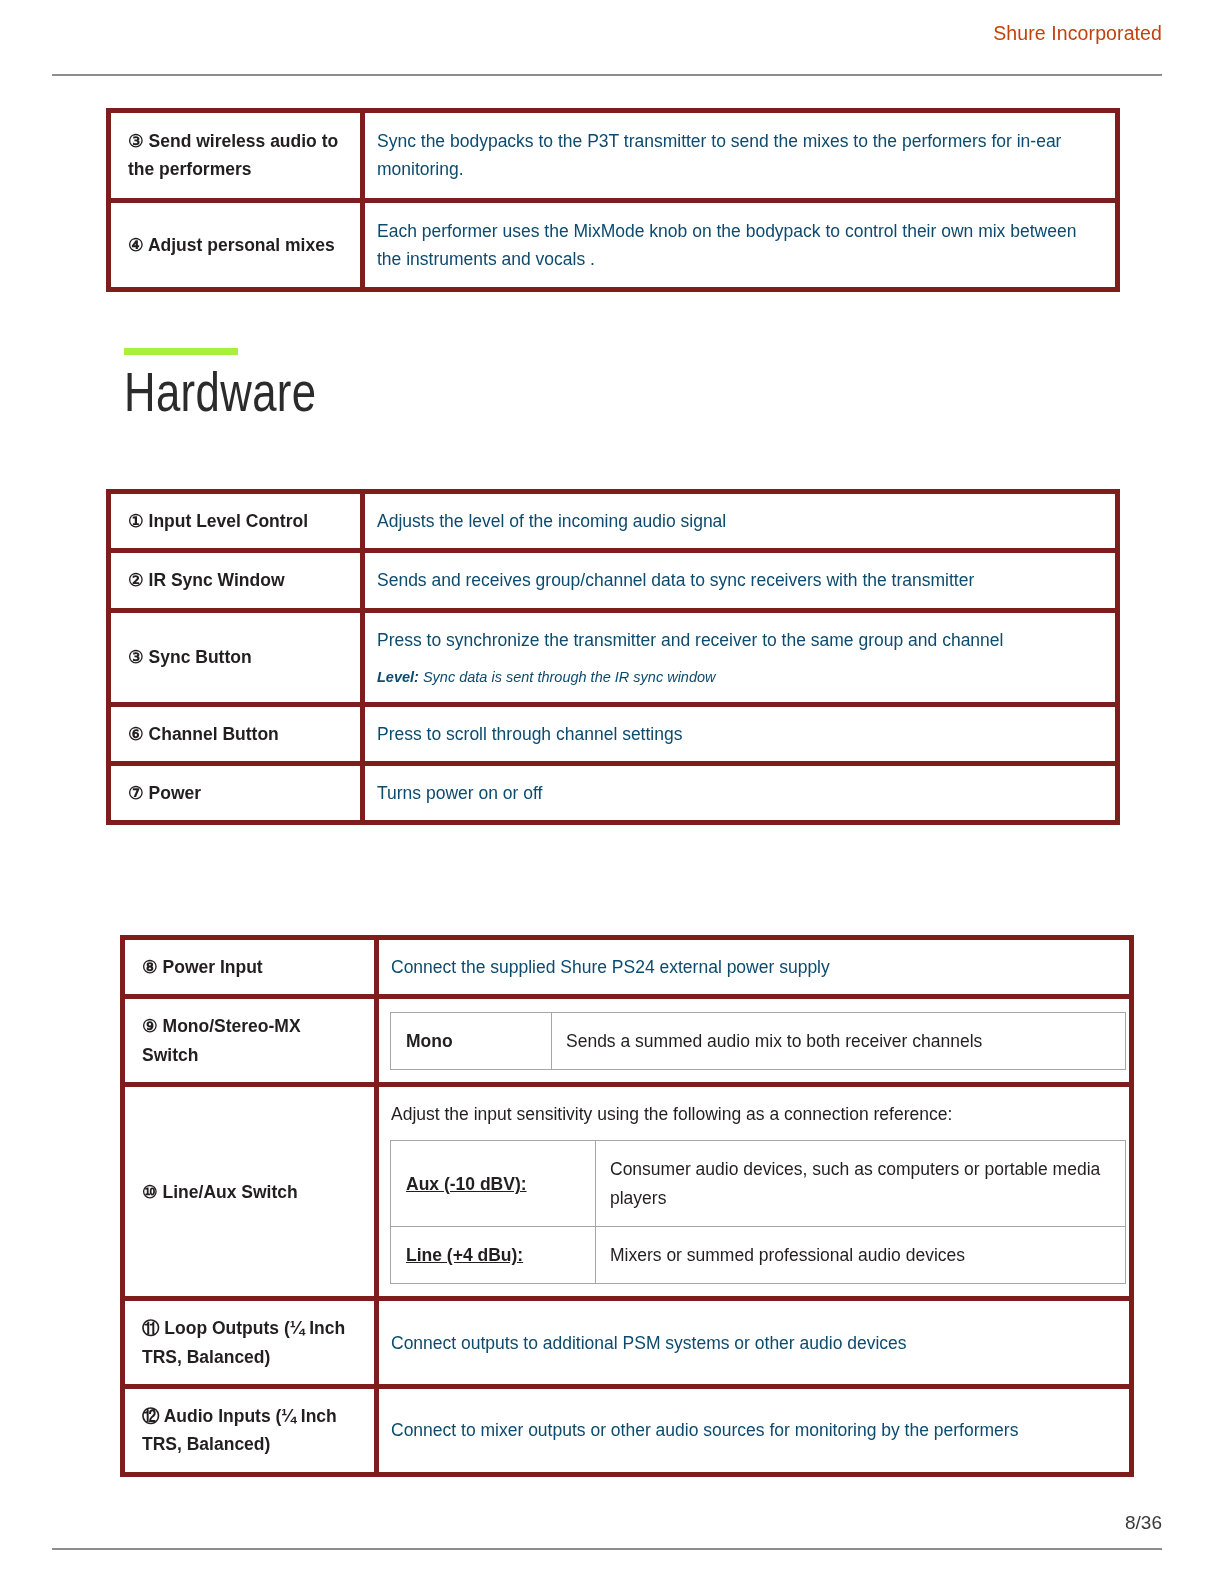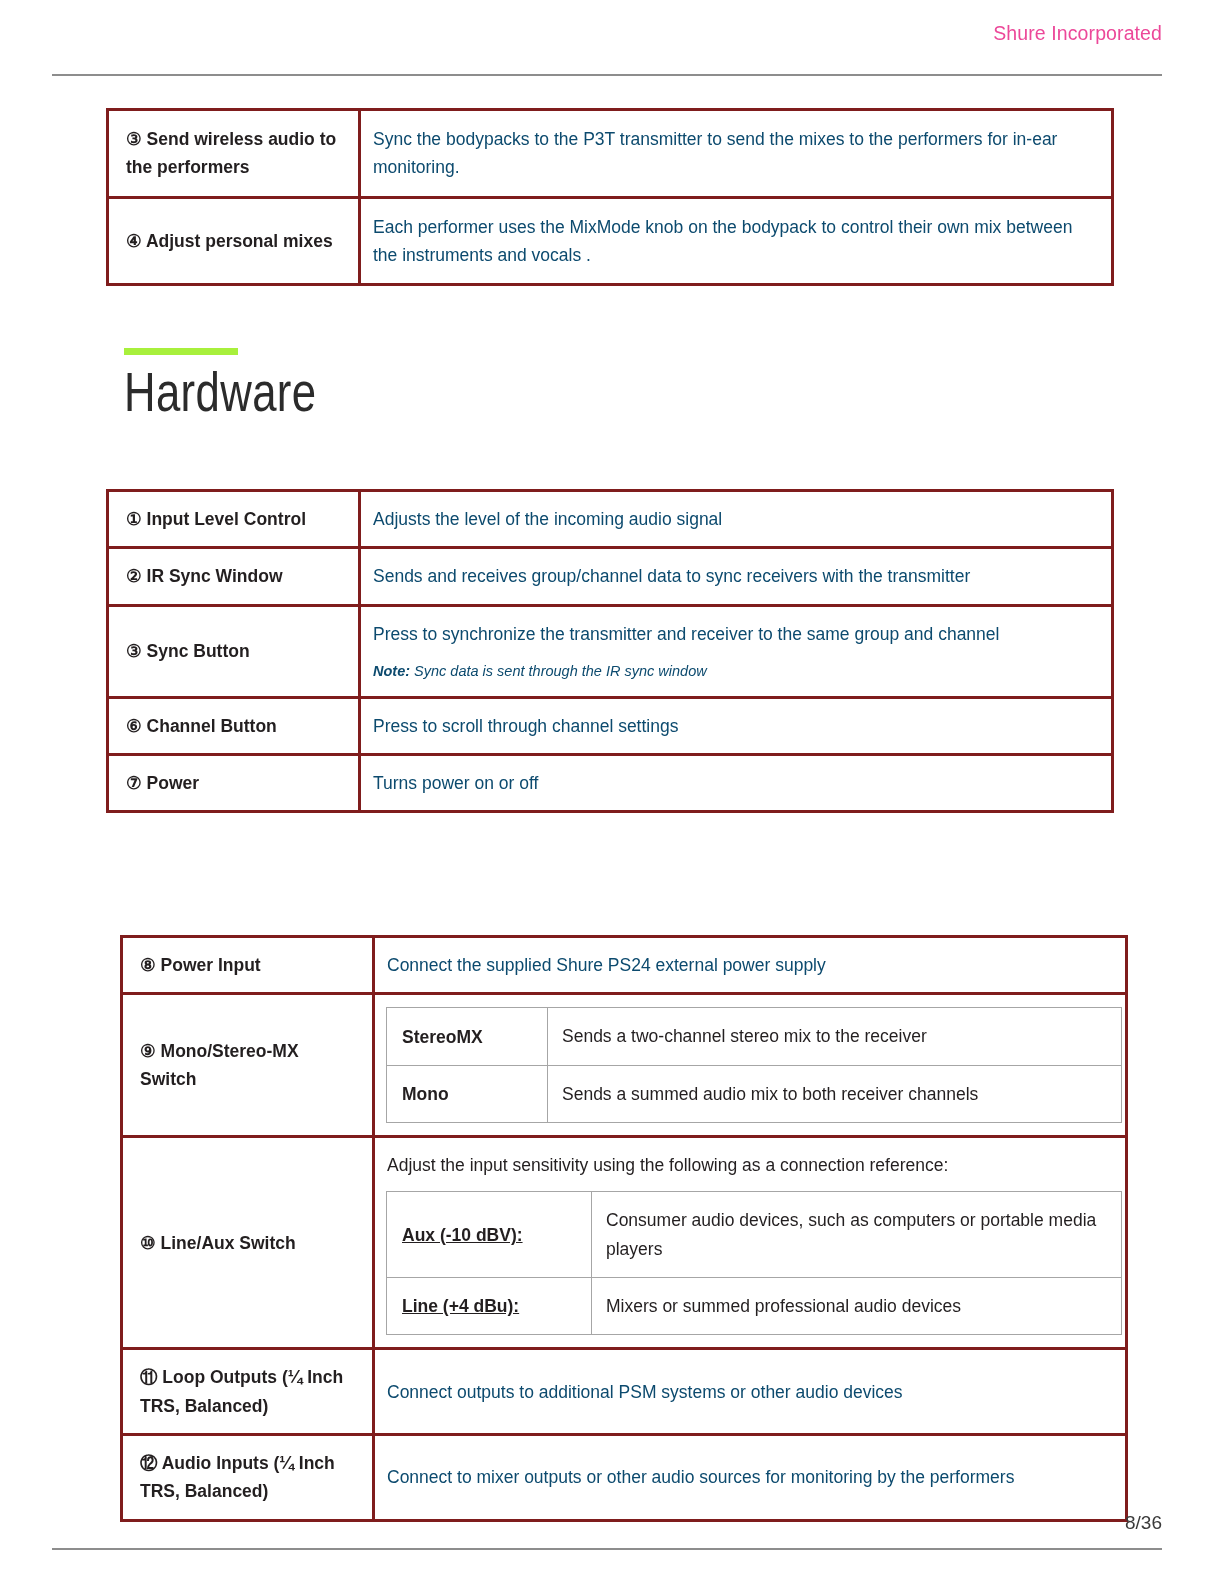--- a/index.html
+++ b/index.html
@@ -27,21 +27,21 @@
   
   .page-header {
     position: absolute;
     left: 52px;
     top: 22px;
     width: 1110px;
     text-align: right;
   }
   .page-header .header-text {
     font-size: 19.5px;
-    color: #ec4899;
+    color: #c2410c;
     letter-spacing: 0.1px;
     line-height: 1.2;
     display: inline-block;
   }
   .header-rule {
     position: absolute;
     left: 52px;
     top: 74px;
     width: 1110px;
     height: 2px;
@@ -71,21 +71,21 @@
     background: #8d8d8d;
   }
 
   
   .doc-table {
     border-collapse: collapse;
     table-layout: fixed;
     border: 1px solid #a6a6a6;
   }
   .doc-table td {
-    border: 3px solid #7f1d1d;
+    border: 5px solid #7f1d1d;
     vertical-align: middle;
     padding: 0;
   }
   .cell-label {
     font-weight: bold;
     font-size: 17.5px;
     line-height: 1.62;
     padding: 13px 14px 13px 17px;
     color: #231f20;
   }
@@ -260,21 +260,21 @@
           <div class="cell-body cell-body-tight">Sends and receives group/channel data to sync receivers with the transmitter</div>
         </td>
       </tr>
       <tr>
         <td class="c1">
           <div class="cell-label">③ Sync Button</div>
         </td>
         <td class="c2">
           <div class="cell-body">
             <div>Press to synchronize the transmitter and receiver to the same group and channel</div>
-            <div class="note-line"><span class="note-lead">Note:</span><span> Sync data is sent through the IR sync window</span></div>
+            <div class="note-line"><span class="note-lead">Level:</span><span> Sync data is sent through the IR sync window</span></div>
           </div>
         </td>
       </tr>
       <tr>
         <td class="c1">
           <div class="cell-label">⑥ Channel Button</div>
         </td>
         <td class="c2">
           <div class="cell-body cell-body-tight">Press to scroll through channel settings</div>
         </td>
@@ -302,28 +302,20 @@
         </td>
       </tr>
 
       <tr>
         <td class="c1">
           <div class="cell-label">⑨ Mono/Stereo-MX Switch</div>
         </td>
         <td class="c2 sub-wrap">
           <table class="sub-table w-mono">
             <tbody>
-              <tr>
-                <td class="s1">
-                  <div class="sub-label">StereoMX</div>
-                </td>
-                <td class="s2">
-                  <div class="sub-body">Sends a two-channel stereo mix to the receiver</div>
-                </td>
-              </tr>
               <tr>
                 <td class="s1">
                   <div class="sub-label">Mono</div>
                 </td>
                 <td class="s2">
                   <div class="sub-body">Sends a summed audio mix to both receiver channels</div>
                 </td>
               </tr>
             </tbody>
           </table>

